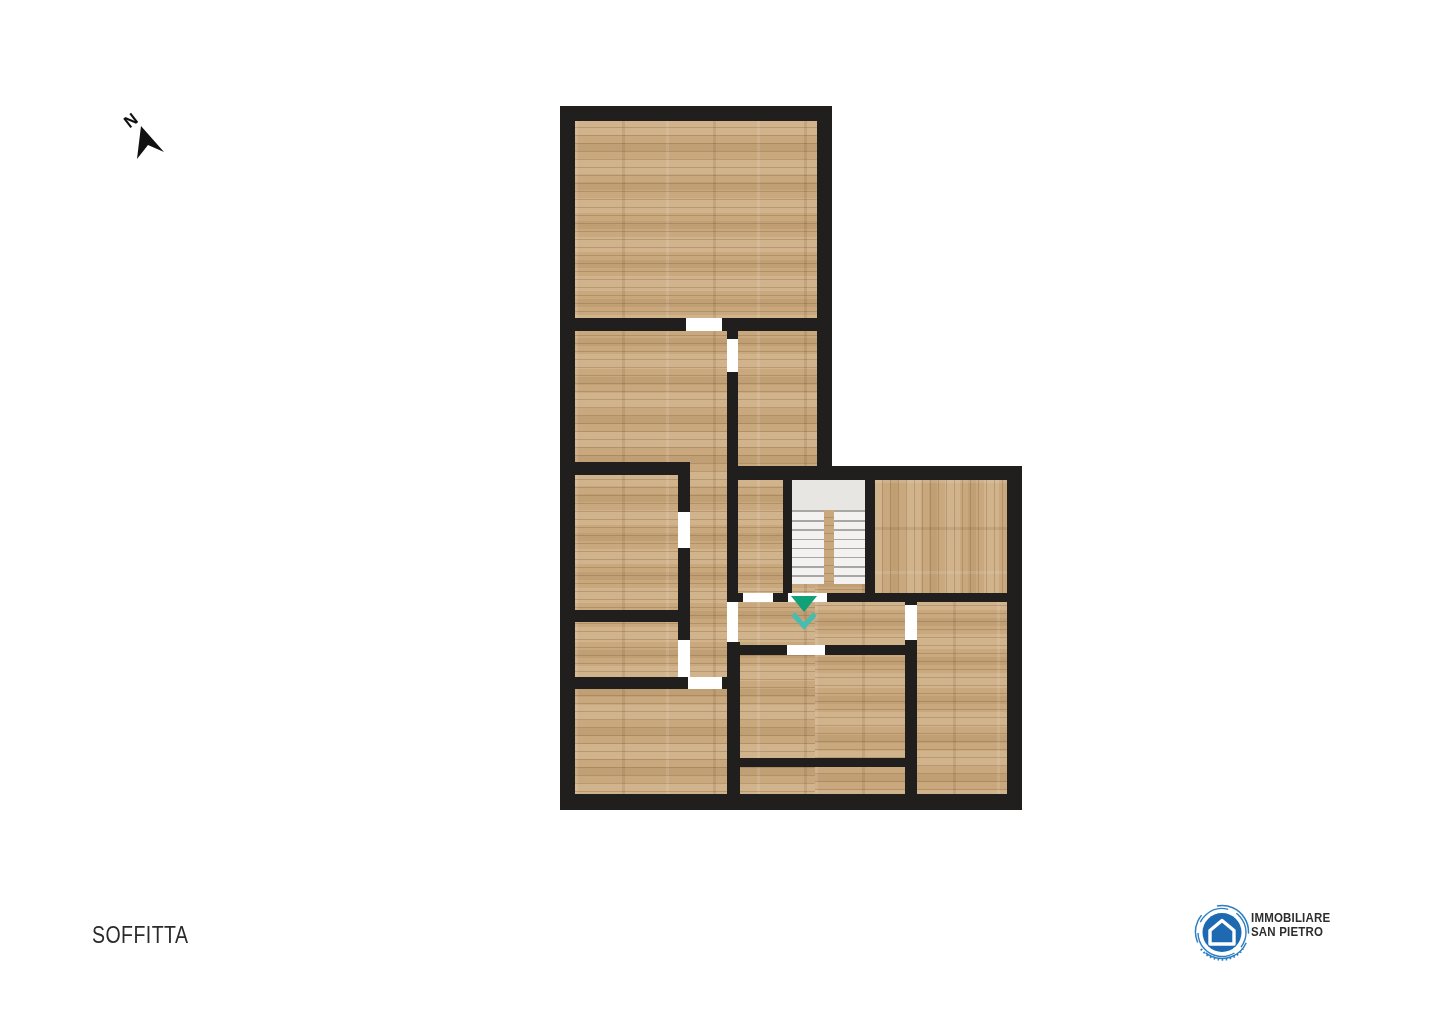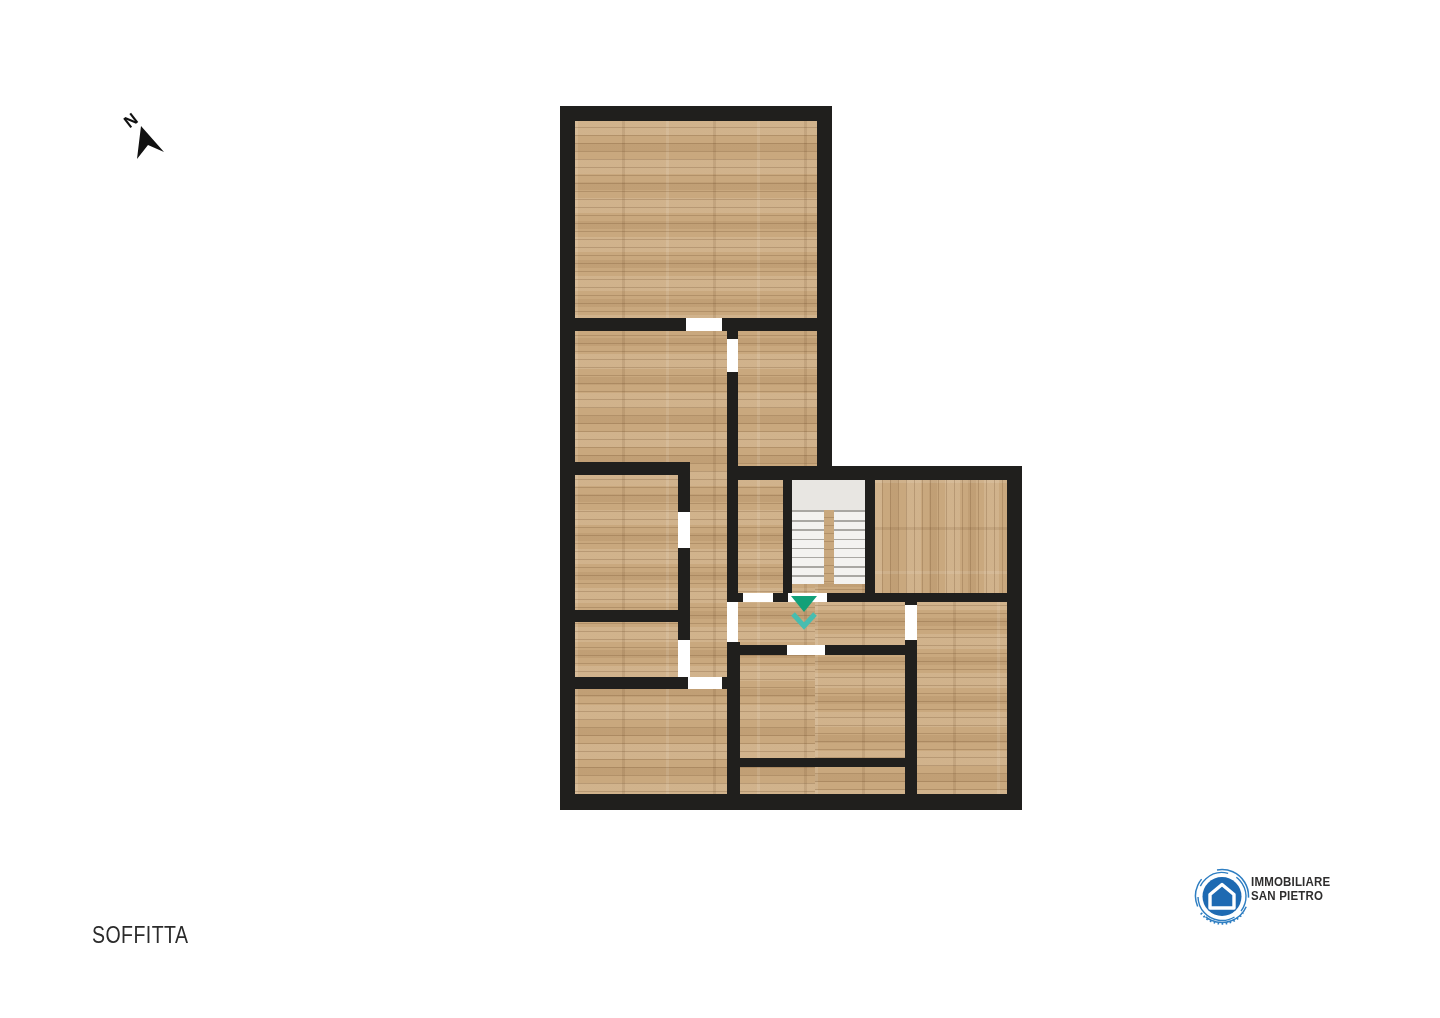--- a/index.html
+++ b/index.html
@@ -41,21 +41,21 @@
     position:absolute;left:13px;top:8px;font-size:17px;font-weight:600;color:#111;
     transform:rotate(-38deg);letter-spacing:0;
   }
   .north svg{position:absolute;left:0;top:0;}
   
   .floor-label{
     position:absolute;left:92px;top:922px;font-size:23px;color:#2b2b2b;
     transform:scaleX(0.85);transform-origin:left center;letter-spacing:0.5px;z-index:6;
   }
   
-  .logo{position:absolute;left:1193px;top:866px;width:220px;height:60px;z-index:6;}
+  .logo{position:absolute;left:1193px;top:902px;width:220px;height:60px;z-index:6;}
   .logo-icon{position:absolute;left:0;top:0;}
   .logo-text{
     position:absolute;left:58px;top:9px;color:#2e2d2d;font-weight:bold;
     font-size:12.5px;line-height:14px;letter-spacing:0.2px;
     transform:scaleX(0.92);transform-origin:left top;white-space:nowrap;
   }
 </style>
 </head>
 <body>
 

